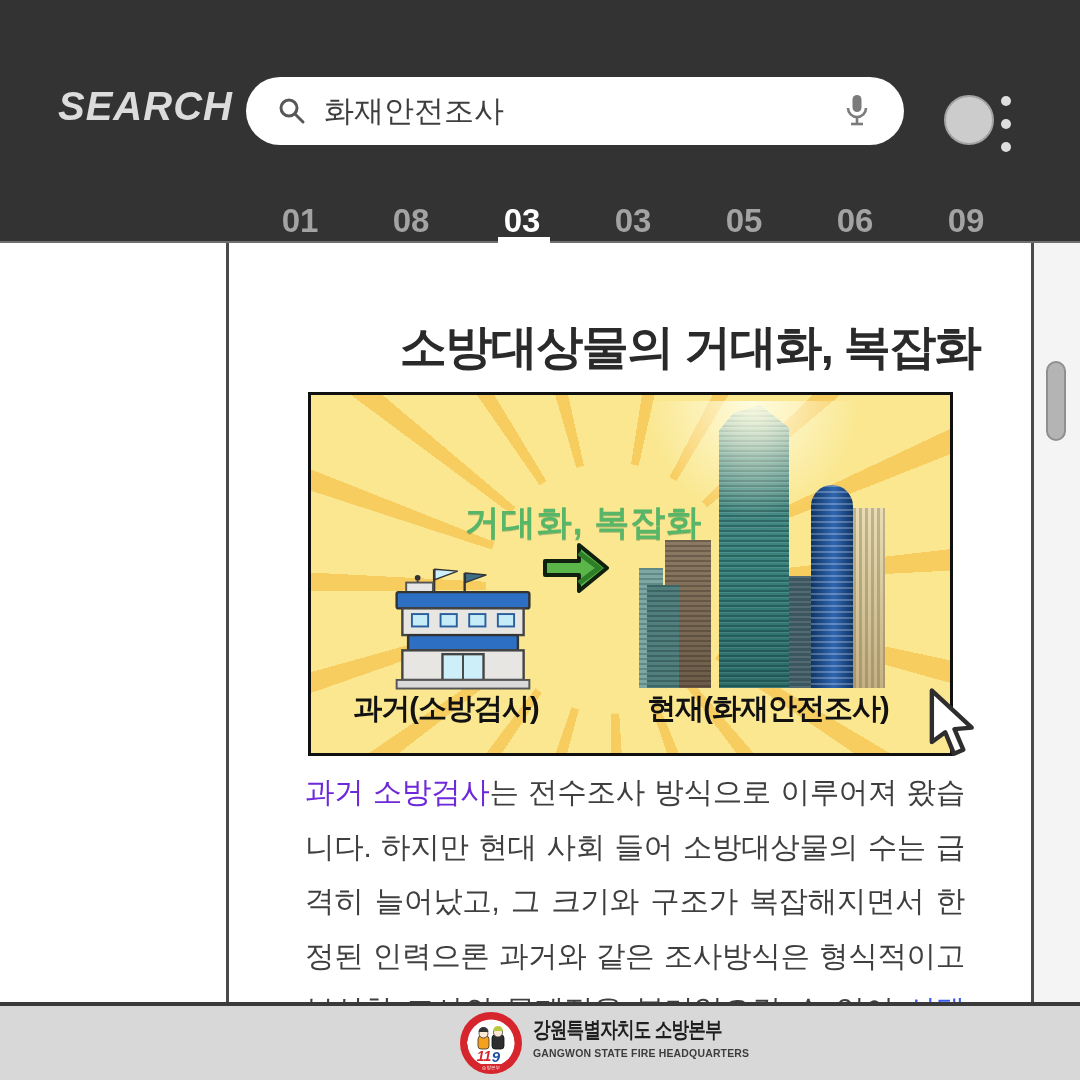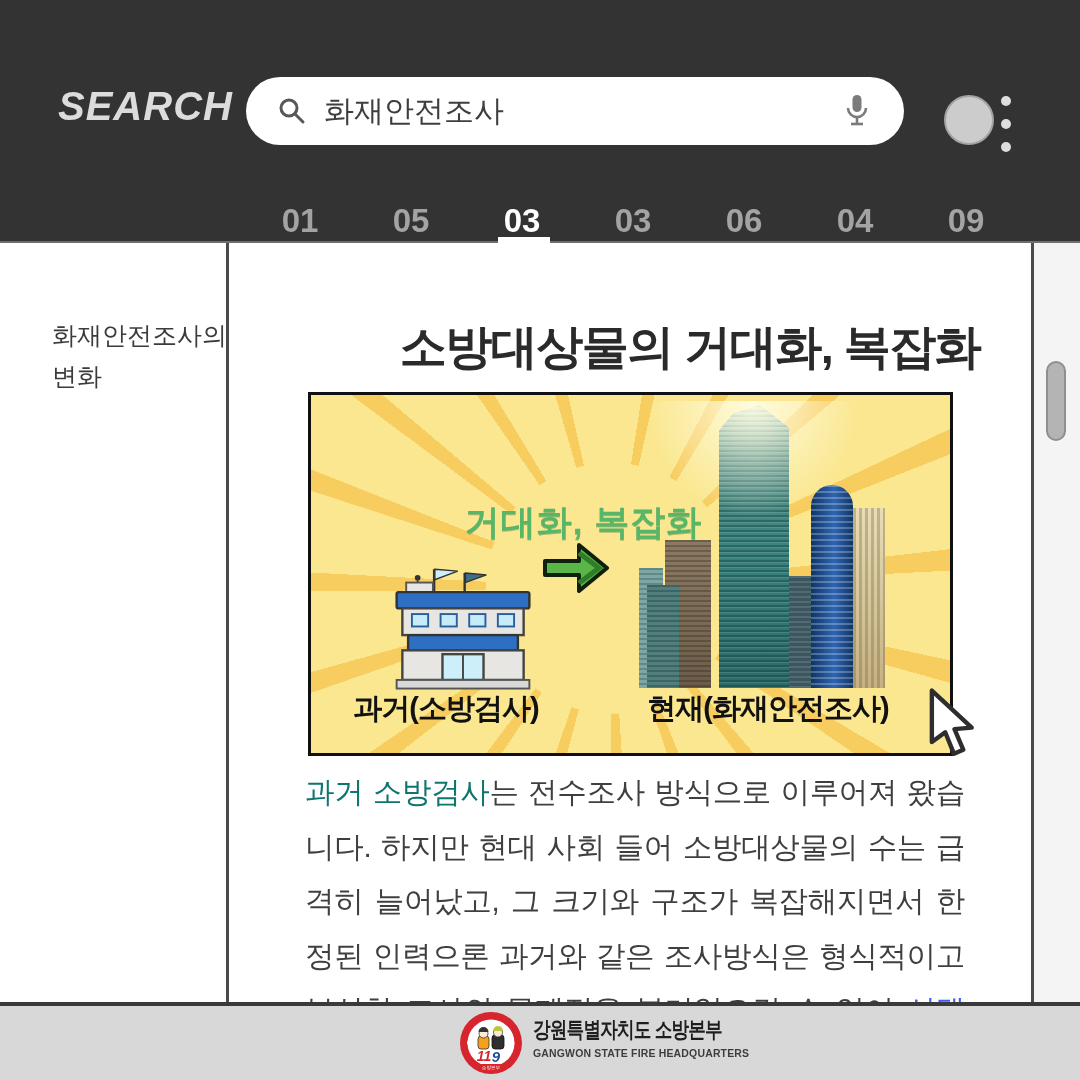--- a/index.html
+++ b/index.html
@@ -75,21 +75,21 @@
         background:radial-gradient(ellipse at 44% 0%, rgba(255,253,228,.95) 0%, rgba(255,253,228,0) 48%);}
   .illu-label{position:absolute;top:294px;font-size:29px;font-weight:800;color:#111;text-align:center;
         letter-spacing:-1px;}
   .lab-past{left:28px;width:214px;}
   .lab-present{left:322px;width:270px;}
 
   .cursor{position:absolute;left:924px;top:688px;z-index:4;}
 
   .para{position:absolute;left:305px;top:765px;width:660px;font-size:29.5px;line-height:54.5px;
         color:#3f3f3f;text-align:justify;letter-spacing:-0.3px;}
-  .red{color:#0f766e;}
+  .red{color:#6d28d9;}
   .blue{color:#3b5bf0;}
 
   
   .footer-line{position:absolute;left:0;top:1002px;width:1080px;height:4px;background:#3a3a3a;}
   .footer{position:absolute;left:0;top:1006px;width:1080px;height:74px;background:#d8d8d8;}
   .f-logo{position:absolute;left:459px;top:5px;}
   .org-ko{position:absolute;left:533px;top:9px;font-size:22px;font-weight:800;color:#1e1e1e;
         letter-spacing:-1px;transform:scaleX(.80);transform-origin:left center;white-space:nowrap;}
   .org-en{position:absolute;left:533px;top:41px;font-size:11px;font-weight:700;color:#3d3d3d;
         letter-spacing:.2px;transform:scaleX(.95);transform-origin:left center;white-space:nowrap;}
@@ -118,40 +118,36 @@
 
     <div class="avatar"></div>
     <div class="kebab">
         <i></i>
         <i></i>
         <i></i>
       </div>
 
     <div class="pager">
       <span>01</span>
-      <span>05</span>
+      <span>08</span>
       <span class="active">03</span>
       <span>03</span>
+      <span>05</span>
       <span>06</span>
-      <span>04</span>
       <span>09</span>
     </div>
     <div class="tab-underline"></div>
   </div>
 
   <div class="vline-left"></div>
   <div class="vline-right"></div>
   <div class="scroll-track">
     <div class="scroll-thumb"></div>
   </div>
 
-  <div class="side-label">
-    <div>화재안전조사의</div>
-    <div>변화</div>
-  </div>
 
   <div class="title">소방대상물의 거대화, 복잡화</div>
 
   <div class="illu">
     <div class="illu-caption">거대화, 복잡화</div>
 
     <svg class="station" width="148" height="130" viewBox="0 0 155 135">
       <line x1="30" y1="20" x2="30" y2="32" stroke="#333" stroke-width="2"></line>
       <circle cx="30" cy="17" r="3" fill="#333"></circle>
       <rect x="46" y="8" width="2.5" height="24" fill="#333"></rect>

